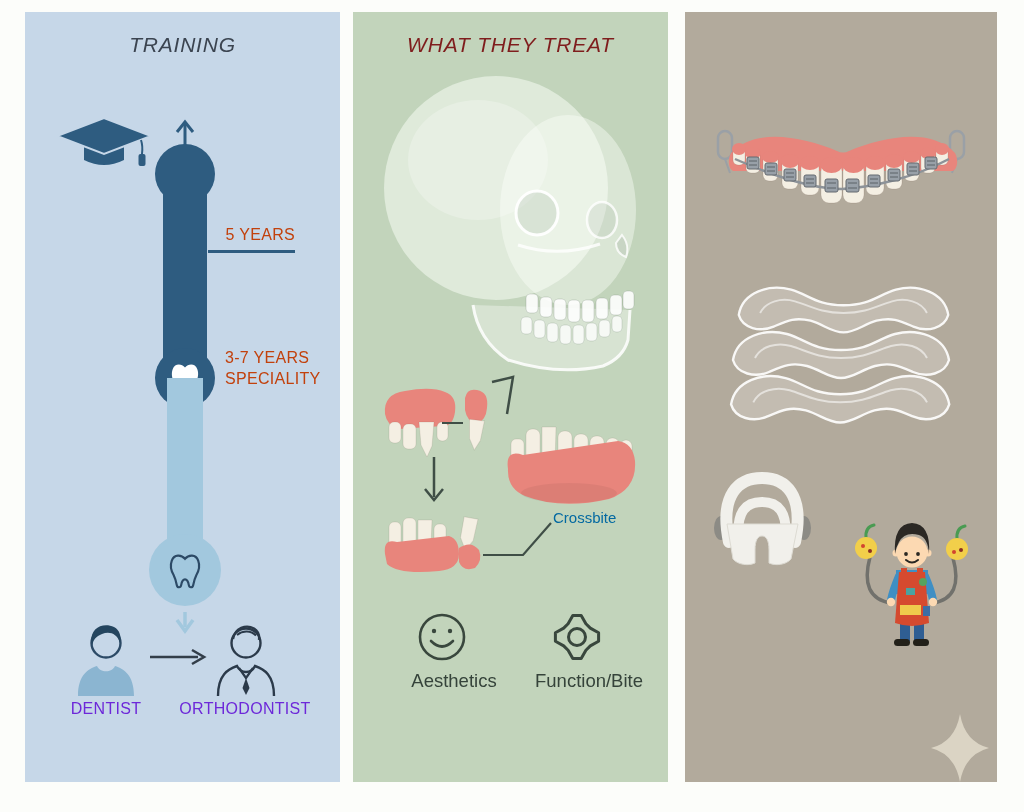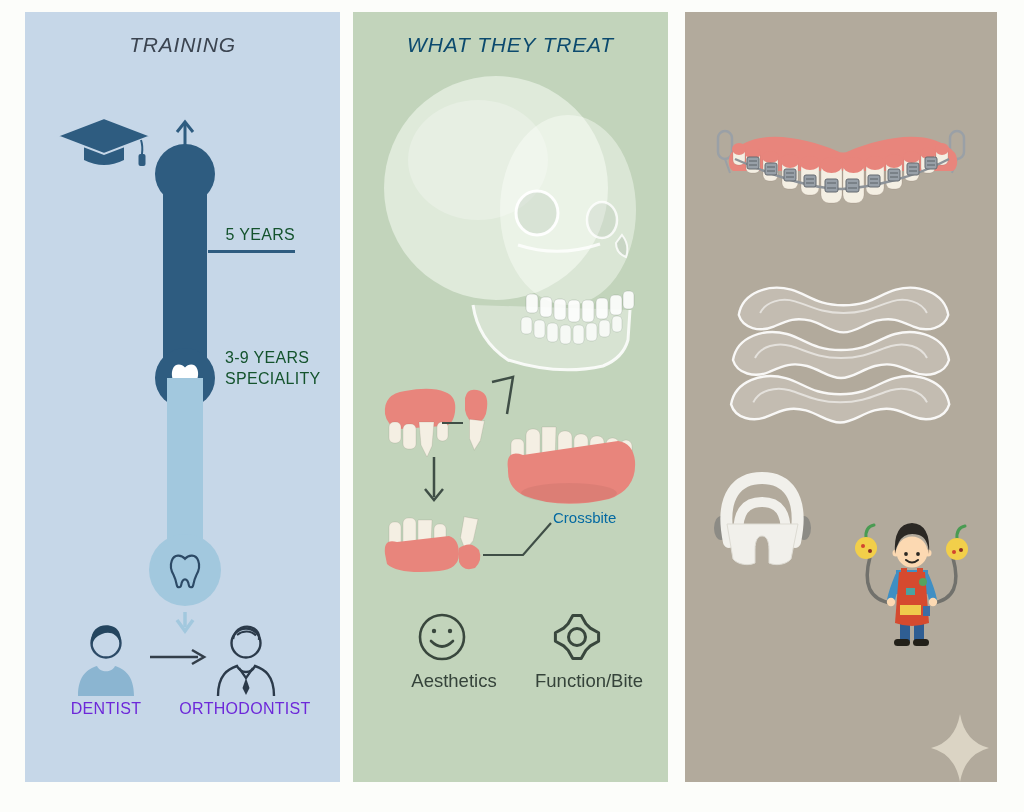--- a/index.html
+++ b/index.html
@@ -5,24 +5,24 @@
   html,body{margin:0;padding:0;background:#ffffff;}
   .canvas{position:relative;width:1024px;height:812px;background:#fcfdfa;overflow:hidden;
           font-family:"Liberation Sans", sans-serif;}
   .panel{position:absolute;top:12px;height:770px;}
   #panel-training{left:25px;width:315px;background:#c6d7e8;}
   #panel-treat{left:353px;width:315px;background:#c2d4bb;}
   #panel-tools{left:685px;width:312px;background:#b2aa9c;}
   .panel-title{position:absolute;top:21px;left:0;right:0;text-align:center;
                font-size:21px;font-weight:500;letter-spacing:.8px;font-style:italic;}
   #panel-training .panel-title{color:#3b4450;}
-  #panel-treat .panel-title{color:#0c4a6e;}
+  #panel-treat .panel-title{color:#7f1d1d;}
   #panel-tools .panel-title{color:#453f38;}
   .abs{position:absolute;}
-  .t-label{position:absolute;color:#14532d;font-size:16px;letter-spacing:.3px;}
+  .t-label{position:absolute;color:#c2410c;font-size:16px;letter-spacing:.3px;}
   .years-label{left:183px;top:214px;width:87px;text-align:right;
                border-bottom:3px solid #2e5c80;padding-bottom:6px;}
   .spec-label{left:200px;top:335px;line-height:21px;}
   .name-label{font-weight:500;color:#6d28d9;text-align:center;}
   .g-label{position:absolute;color:#35433a;font-size:18.5px;text-align:center;margin-left:12px;}
   .crossbite-label{position:absolute;left:200px;top:497px;color:#0369a1;font-size:15px;}
 </style>
 </head>
 <body>
 
@@ -62,21 +62,21 @@
       </g>
       <g>
         <line x1="50" y1="500" x2="50" y2="515" stroke="#a2c8de" stroke-width="3.5"></line>
         <polyline points="42,508 50,519 58,508" fill="none" stroke="#a2c8de" stroke-width="3.5"></polyline>
       </g>
     </svg>
 
     <div class="t-label years-label">5 YEARS</div>
 
     <div class="t-label spec-label">
-      <span style="display:block">3-9 YEARS</span>
+      <span style="display:block">3-7 YEARS</span>
       <span style="display:block">SPECIALITY</span>
     </div>
 
     <svg class="abs" style="left:48px;top:606px;" width="66" height="78" viewBox="0 0 66 78">
       <circle cx="33" cy="25" r="14.5" fill="none" stroke="#2c4a66" stroke-width="2.4"></circle>
       <path d="M18.5,24 C17,10 30,4 41,9 C47,12 48.5,19 47,25 C44,15 36,13 29,16 C23,18.5 20,22 19.5,27 Z" fill="#24455f"></path>
       <path d="M5,78 C5,57 15,51 24,48 C27,55 39,55 42,48 C51,51 61,57 61,78 Z" fill="#8bb5d1"></path>
     </svg>
 
     <svg class="abs" style="left:123px;top:636px;" width="60" height="18" viewBox="0 0 60 18">

